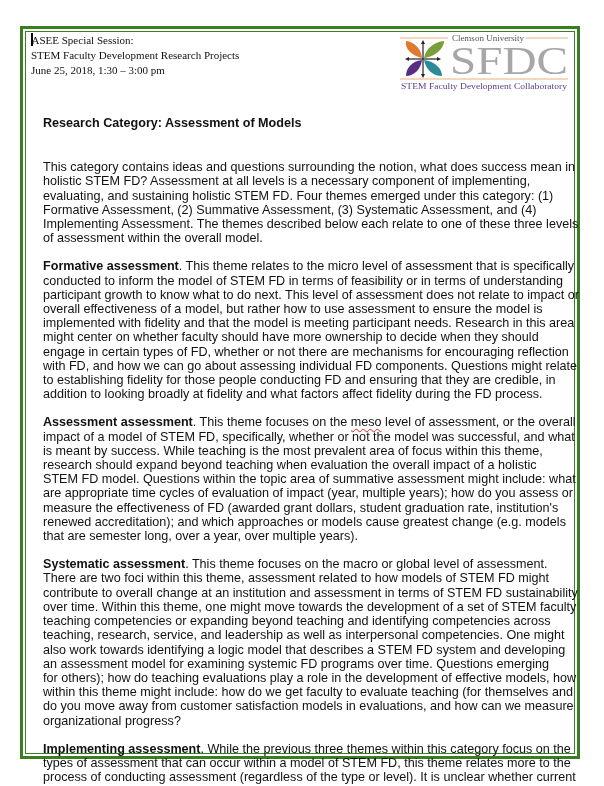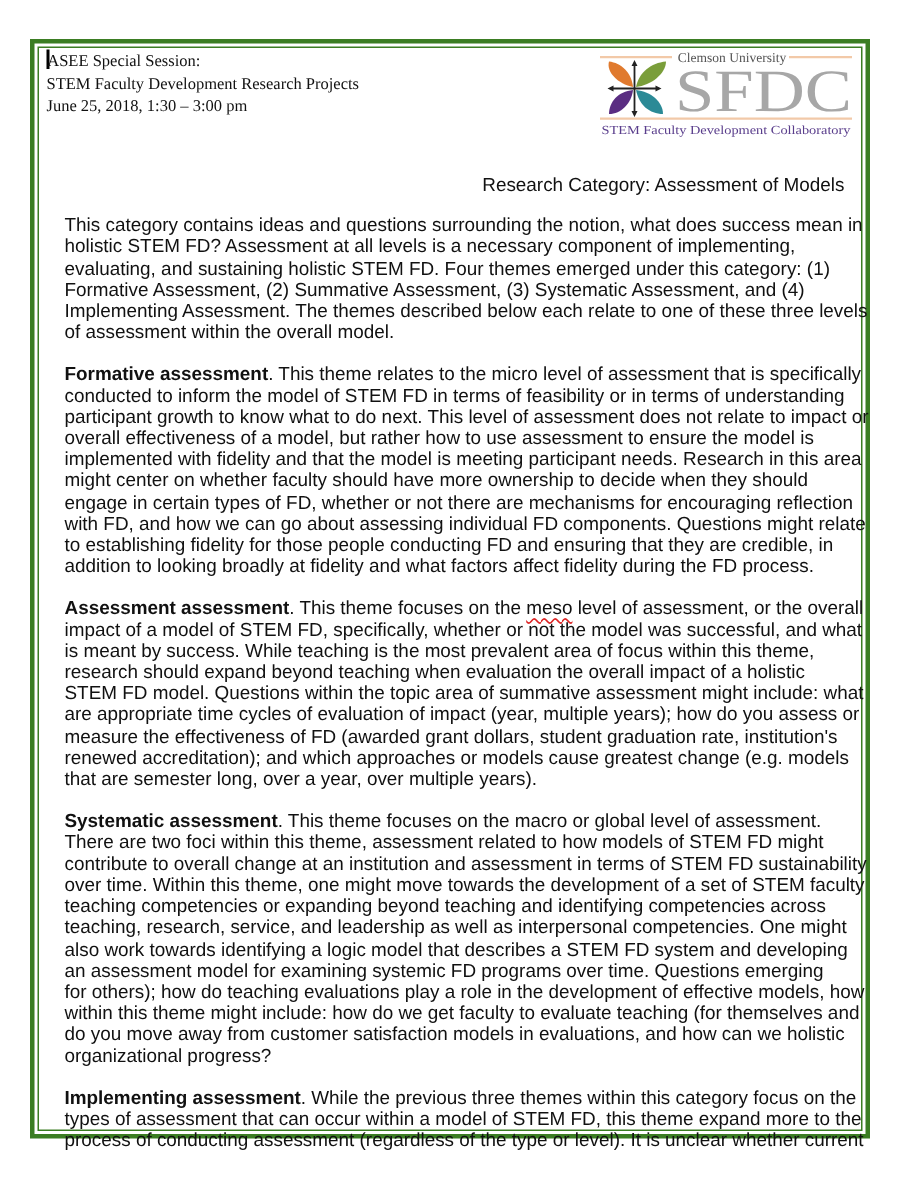--- a/index.html
+++ b/index.html
@@ -20,21 +20,21 @@
   .caret {
     display: inline-block; width: 1.5px; height: 13px; background: #000;
     vertical-align: -2px; margin-right: -1px;
   }
   .logo { position: absolute; left: 398px; top: 30px; width: 172px; height: 62px; }
   .content {
     position: absolute; left: 43px; top: 116px; width: 520px;
     font-size: 12.6px; line-height: 14.2px; color: #111;
   }
   .content p { margin: 0 0 14px 0; white-space: nowrap; }
-  .content .heading { font-weight: normal; margin-bottom: 13px; text-align: right; }
+  .content .heading { font-weight: bold; margin-bottom: 30px; }
   .content b { font-weight: bold; }
   .line { display: block; }
   .squiggle {
     text-decoration: underline wavy #d22; text-decoration-thickness: 1px;
     text-underline-offset: 2px;
     margin-top: 40px;
   }
 </style>
 </head>
 <body>
@@ -110,22 +110,22 @@
     <span class="line"><b>Systematic assessment</b><span>. This theme focuses on the macro or global level of assessment.</span></span>
     <span class="line">There are two foci within this theme, assessment related to how models of STEM FD might</span>
     <span class="line">contribute to overall change at an institution and assessment in terms of STEM FD sustainability</span>
     <span class="line">over time. Within this theme, one might move towards the development of a set of STEM faculty</span>
     <span class="line">teaching competencies or expanding beyond teaching and identifying competencies across</span>
     <span class="line">teaching, research, service, and leadership as well as interpersonal competencies. One might</span>
     <span class="line">also work towards identifying a logic model that describes a STEM FD system and developing</span>
     <span class="line">an assessment model for examining systemic FD programs over time. Questions emerging</span>
     <span class="line">for others); how do teaching evaluations play a role in the development of effective models, how</span>
     <span class="line">within this theme might include: how do we get faculty to evaluate teaching (for themselves and</span>
-    <span class="line">do you move away from customer satisfaction models in evaluations, and how can we holistic</span>
+    <span class="line">do you move away from customer satisfaction models in evaluations, and how can we measure</span>
     <span class="line">organizational progress?</span>
   </p>
 
   <p>
     <span class="line"><b>Implementing assessment</b><span>. While the previous three themes within this category focus on the</span></span>
-    <span class="line">types of assessment that can occur within a model of STEM FD, this theme expand more to the</span>
+    <span class="line">types of assessment that can occur within a model of STEM FD, this theme relates more to the</span>
     <span class="line">process of conducting assessment (regardless of the type or level). It is unclear whether current</span>
   </p>
 </div>
 
 </body></html>

